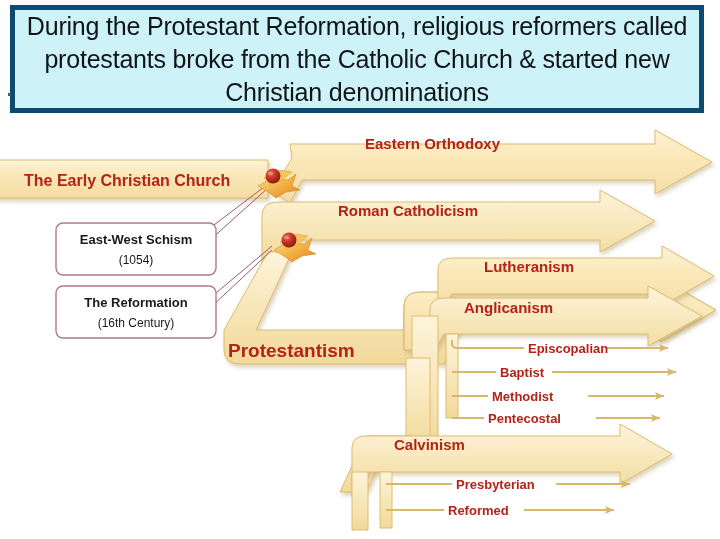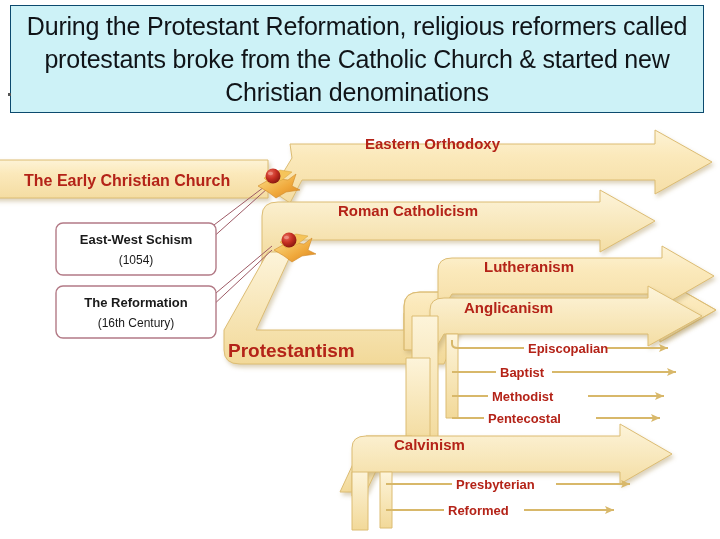--- a/index.html
+++ b/index.html
@@ -6,21 +6,21 @@
   body{
     width:720px;height:539px;background:#ffffff;
     font-family:"Liberation Sans", sans-serif;
     overflow:hidden;position:relative;
   }
   #slide{position:absolute;left:0;top:0;width:720px;height:539px;background:#fff;}
 
   
   #caption-box{
     position:absolute;left:10px;top:5px;width:694px;height:108px;
-    background:#cdf2f7;border:1px solid #0c4a6e;box-sizing:border-box;
+    background:#cdf2f7;border:5px solid #0c4a6e;box-sizing:border-box;
     display:flex;align-items:center;justify-content:center;
   }
   #caption-text{
     font-family:"Liberation Sans", sans-serif;
     font-size:25px;line-height:33px;color:#101418;
     text-align:center;letter-spacing:-0.2px;
     padding:0 10px;font-weight:400;
   }
   
   #stray-dot{

